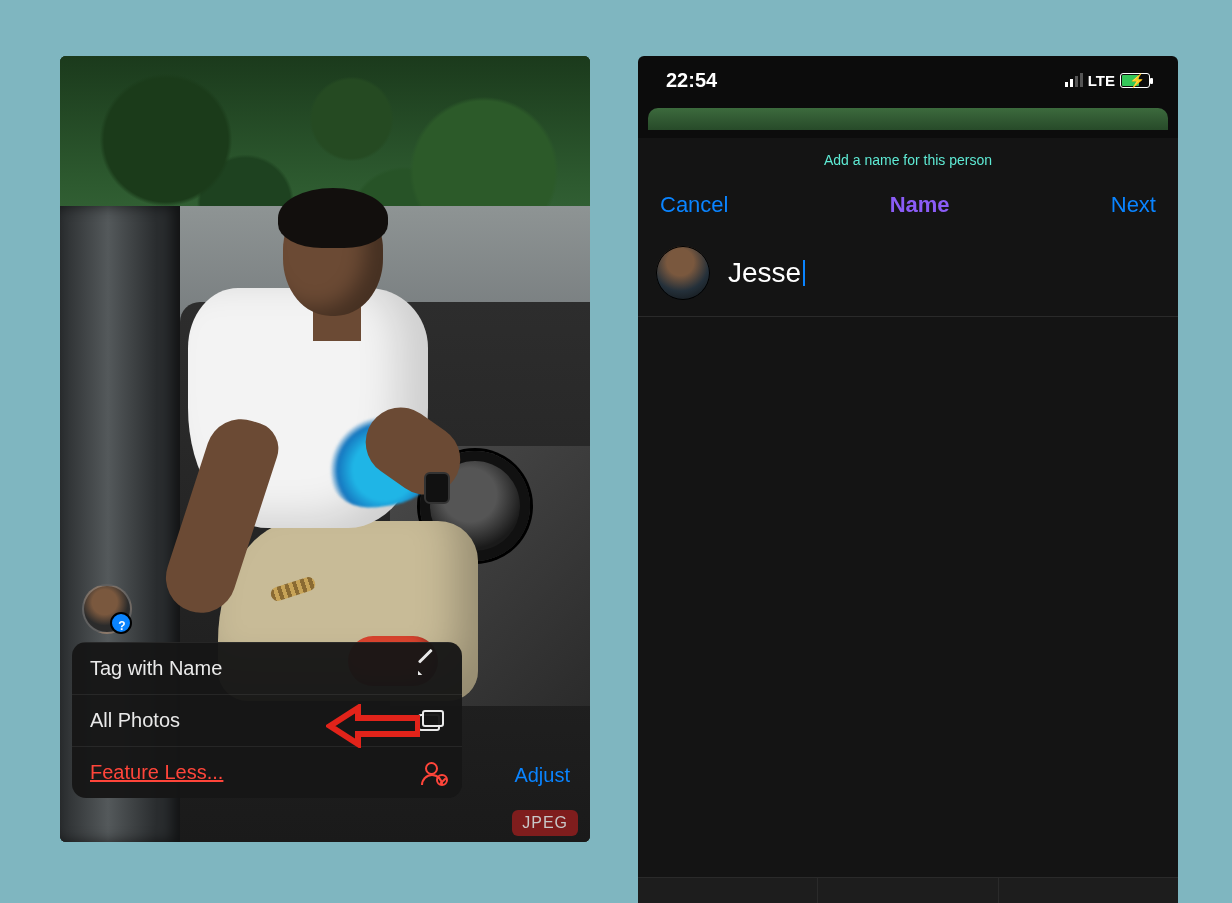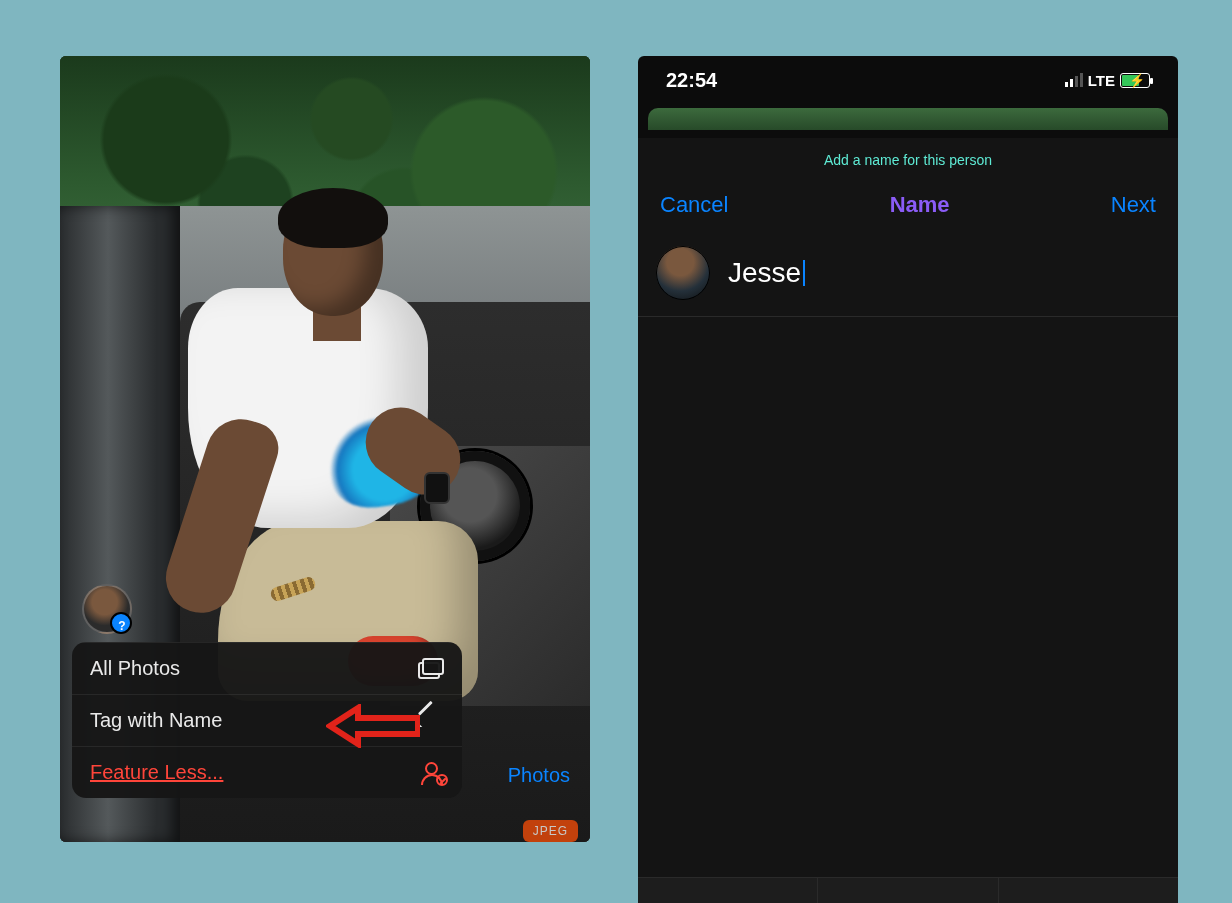--- a/index.html
+++ b/index.html
@@ -211,23 +211,23 @@
     position:absolute; left:266px; top:648px; width:94px; height:44px;
     pointer-events:none;
   }
 
   
   .adjust{
     position:absolute; right:20px; top:708px; color:#0a84ff;
     font-size:20px;
   }
   .jpeg{
-    position:absolute; right:12px; bottom:0;
-    background:#c2410c; color:#c8c8c8;
-    font-size:12px; padding:4px 10px; border-radius:6px;
+    position:absolute; right:12px; bottom:6px;
+    background:#7f1d1d; color:#c8c8c8;
+    font-size:16px; padding:4px 10px; border-radius:6px;
     letter-spacing:1px;
   }
 
   
   .phone-right{
     position:absolute; left:638px; top:56px; width:540px; height:891px;
     background:#0c0c0c; border-radius:6px; overflow:hidden;
   }
   .statusbar{
     height:48px; display:flex; align-items:center; justify-content:space-between;
@@ -320,42 +320,42 @@
     </div>
   </div>
 
   <div class="face-thumb-left">
     <span class="q">?</span>
   </div>
 
   <div class="menu">
 
     <div class="menu-row">
+      <span>Tag with Name</span>
+      <span class="menu-icon icon-pencil"></span>
+    </div>
+
+    <div class="menu-row">
       <span>All Photos</span>
       <span class="menu-icon icon-stack"></span>
-    </div>
-
-    <div class="menu-row">
-      <span>Tag with Name</span>
-      <span class="menu-icon icon-pencil"></span>
     </div>
 
     <div class="menu-row red">
       <span>Feature Less...</span>
       <span class="menu-icon icon-slash">
           <span class="sbadge"></span>
         </span>
     </div>
   </div>
 
   <svg class="arrow" viewBox="0 0 94 44">
     <path d="M92 14 L32 14 L32 4 L4 22 L32 40 L32 30 L92 30 Z" fill="none" stroke="#e2231a" stroke-width="6" stroke-linejoin="miter"></path>
   </svg>
 
-  <div class="adjust">Photos</div>
+  <div class="adjust">Adjust</div>
   <div class="jpeg">JPEG</div>
 </div>
 
 <div class="phone-right">
   <div class="statusbar">
     <span>22:54</span>
     <div class="status-right">
       <span class="sig">
           <span></span>
           <span></span>

